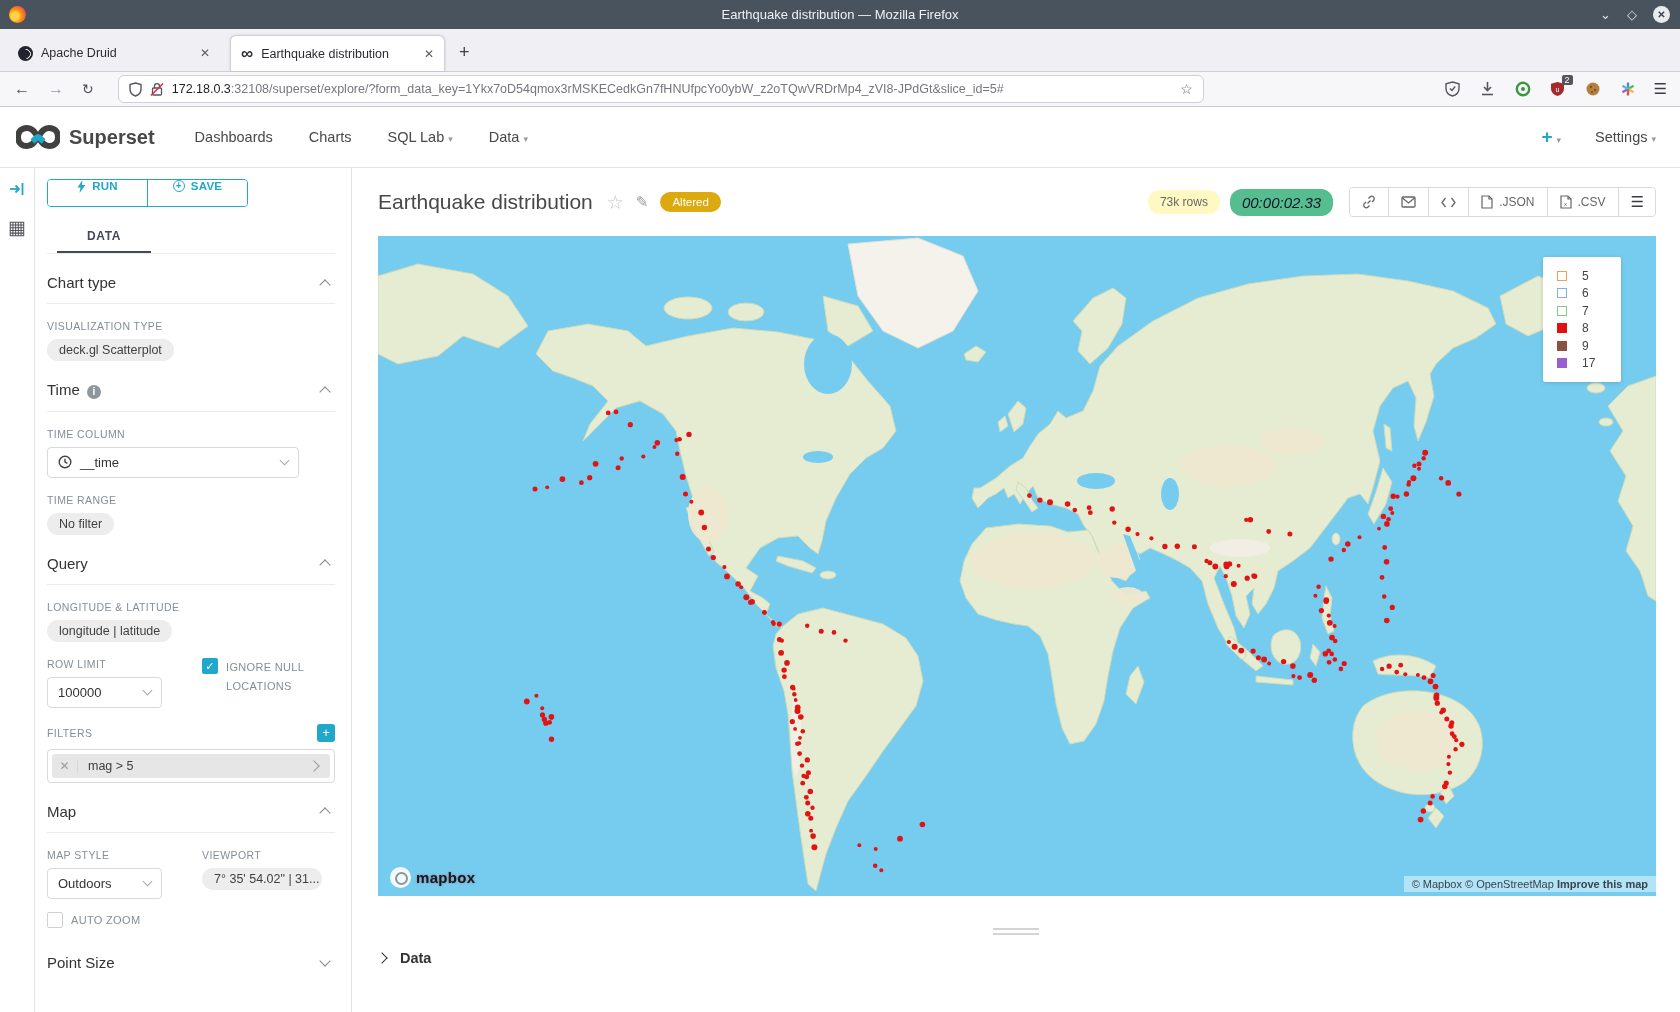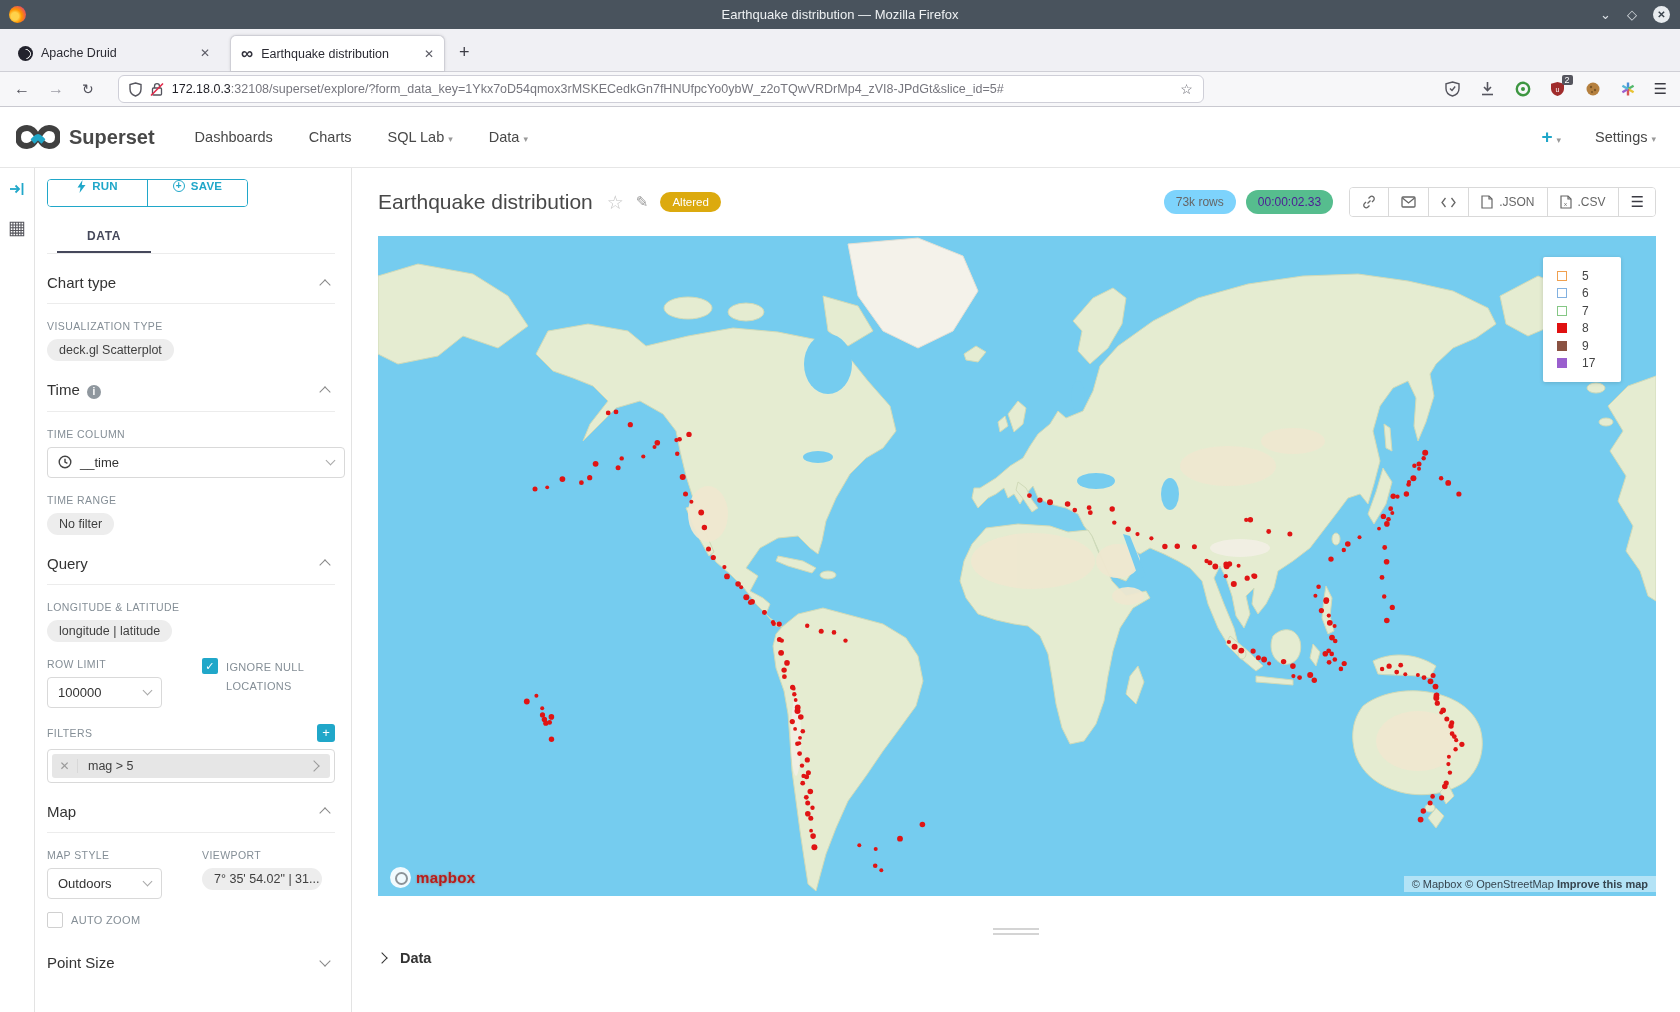--- a/index.html
+++ b/index.html
@@ -82,21 +82,21 @@
   .chev.down { transform:rotate(45deg); margin-bottom:4px; }
   .info-i { display:inline-flex; width:14px; height:14px; border-radius:50%; background:#8f979e; color:#fff;
     font-size:10px; align-items:center; justify-content:center; font-weight:bold; margin-left:7px; }
   .ctl-label { margin-top:16px; font-size:10.5px; letter-spacing:.04em; color:#848e96; }
   .pill { display:inline-block; margin-top:7px; background:#ededed; border-radius:12px; padding:4px 12px;
     font-size:12.5px; color:#3f3f3f; }
   .selectbox { margin-top:7px; height:31px; border:1px solid #d9d9d9; border-radius:4px; background:#fff;
     display:flex; align-items:center; padding:0 10px; gap:8px; font-size:13px; color:#333; }
   .selectbox .sel-chev { margin-left:auto; width:7px; height:7px; border-right:1.4px solid #a8a8a8; border-bottom:1.4px solid #a8a8a8;
     transform:rotate(45deg); margin-bottom:3px; }
-  .w-full { width:298px; } .w-small { width:115px; }
+  .w-full { width:252px; } .w-small { width:115px; }
   .two-col { display:flex; gap:40px; }
   .checkrow { display:flex; align-items:flex-start; gap:8px; margin-top:16px; font-size:11px; letter-spacing:.03em; color:#848e96; }
   .checkbox { width:16px; height:16px; border-radius:2px; flex:0 0 auto; }
   .checkbox.checked { background:#20a7c9; color:#fff; font-size:11px; text-align:center; line-height:16px; }
   .checkbox.unchecked { background:#fff; border:1px solid #d0d0d0; }
   .filters-head { display:flex; align-items:center; justify-content:space-between; margin-top:16px; }
   .add-btn { width:18px; height:18px; background:#20a7c9; color:#fff; border-radius:3px; font-size:13px;
     display:flex; align-items:center; justify-content:center; }
   .filterbox { margin-top:7px; border:1px solid #d9d9d9; border-radius:4px; padding:4px; }
   .filterpill { background:#e6e6e6; border-radius:3px; height:24px; display:flex; align-items:center; font-size:12.5px; color:#3f3f3f; }
@@ -106,37 +106,37 @@
     transform:rotate(45deg); margin-right:12px; }
 
   
   .main { flex:1; background:#fff; position:relative; }
   .main-header { height:68px; display:flex; align-items:center; padding:0 24px 0 26px; }
   .chart-title { font-size:21px; color:#484848; font-weight:500; }
   .title-star { color:#c3c3c3; font-size:19px; margin-left:14px; }
   .title-edit { color:#9a9a9a; font-size:15px; margin-left:12px; }
   .badge-altered { margin-left:12px; background:#dcaa0e; color:#fff; font-size:11.5px; padding:4px 12px; border-radius:11px; }
   .header-right { margin-left:auto; display:flex; align-items:center; gap:10px; }
-  .pill-rows { background:#7dd3fc; color:#666; font-size:12px; padding:5px 12px; border-radius:12px; }
-  .pill-timer { background:#56bd8e; color:#4c1d95; font-size:12px; padding:5px 12px; border-radius:12px; }
+  .pill-rows { background:#fef9c3; color:#666; font-size:12px; padding:5px 12px; border-radius:12px; }
+  .pill-timer { background:#56bd8e; color:#0f172a; font-size:15px; padding:5px 12px; border-radius:12px;font-style:italic; }
   .btn-group { display:flex; border:1px solid #d9d9d9; border-radius:4px; overflow:hidden; height:30px; margin-left:6px; }
   .btn-group > div { display:flex; align-items:center; justify-content:center; padding:0 12px; color:#666;
     font-size:12px; border-right:1px solid #d9d9d9; gap:6px; background:#fff; }
   .btn-group > div:last-child { border-right:none; }
 
   .mapwrap { position:absolute; left:26px; top:68px; width:1278px; height:660px; overflow:hidden; background:#75ccef; }
   .legend { position:absolute; right:35px; top:21px; width:78px; background:#fff; border-radius:2px;
     box-shadow:0 1px 4px rgba(0,0,0,.15); padding:10px 0 10px 14px; }
   .legend-row { display:flex; align-items:center; gap:15px; height:17.5px; font-size:12px; color:#444; }
   .swatch { width:10px; height:10px; flex:0 0 auto; }
   .mapbox-logo { position:absolute; left:12px; bottom:8px; display:flex; align-items:center; gap:5px; }
   .mb-circle { width:21px; height:21px; border-radius:50%; background:rgba(255,255,255,.9); position:relative; }
   .mb-circle:after { content:""; position:absolute; left:4.5px; top:4.5px; width:9px; height:9px;
     border:2px solid #8d9499; border-radius:50%; }
-  .mb-text { color:#b91c1c; font-size:15px; font-weight:bold; letter-spacing:.02em;
+  .mb-text { color:#0f172a; font-size:15px; font-weight:bold; letter-spacing:.02em;
     text-shadow:0 0 2px #8d9499, 0 0 2px #8d9499; }
   .attribution { position:absolute; right:0; bottom:4px; background:rgba(255,255,255,.45);
     font-size:11px; color:#36454f; padding:2px 8px; }
   .attribution b { font-weight:bold; }
 
   .drag-handle { position:absolute; left:50%; top:760px; transform:translateX(-50%); width:46px; }
   .drag-handle div { height:0; border-top:2px solid #d4d4d4; margin-bottom:3px; }
   .data-collapse { position:absolute; left:26px; top:782px; display:flex; align-items:center; gap:14px; }
   .data-chev { width:8px; height:8px; border-right:1.8px solid #333; border-top:1.8px solid #333; transform:rotate(45deg); }
   .data-label { font-size:14.5px; font-weight:bold; color:#333; }

